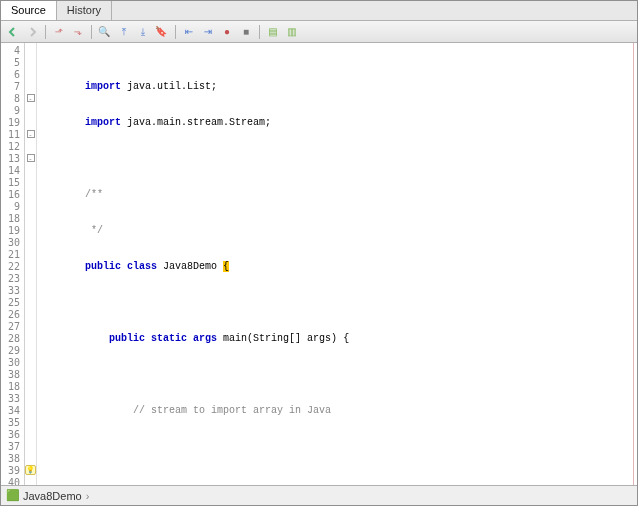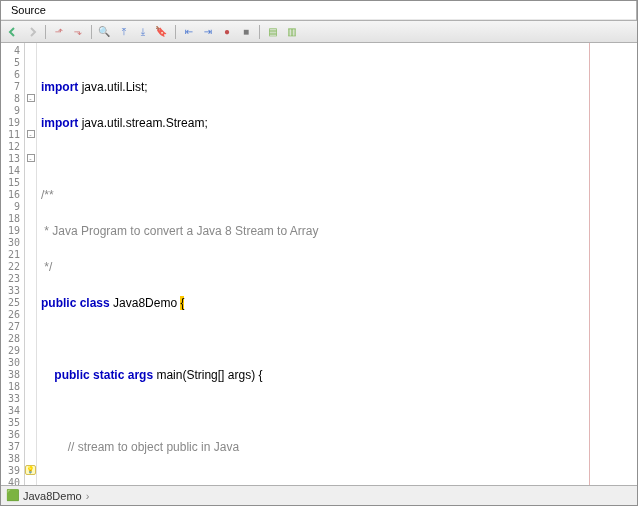--- a/index.html
+++ b/index.html
@@ -1,30 +1,30 @@
 <!DOCTYPE html>
 <html><head>
 <meta charset="utf-8">
 <style>
   * { margin: 0; padding: 0; box-sizing: border-box; }
   html, body { width: 638px; height: 506px; font-family: sans-serif; font-size: 11px; background: #fff; overflow: hidden; }
   .container { display: flex; flex-direction: column; width: 100%; height: 100%; border: 1px solid #8f8f8f; }
-  .tabs { display: flex; height: 20px; background: #e8e8e8; border-bottom: 1px solid #b0b0b0; font-size: 11px; flex-direction: column; }
+  .tabs { display: flex; height: 20px; background: #e8e8e8; border-bottom: 1px solid #b0b0b0; font-size: 11px; }
   .tab { padding: 3px 10px; border-right: 1px solid #b0b0b0; cursor: pointer; color: #333; }
   .tab.active { background: #fff; color: #000; }
   .toolbar { display: flex; align-items: center; height: 22px; background: linear-gradient(#f5f5f5,#e3e3e3); border-bottom: 1px solid #b0b0b0; padding: 0 4px; gap: 3px; }
   .tb-btn { width: 16px; height: 16px; display: flex; align-items: center; justify-content: center; font-size: 10px; cursor: pointer; opacity: 0.85; }
   .tb-sep { width: 1px; height: 14px; background: #b0b0b0; margin: 0 2px; }
   .editor-area { flex: 1; display: flex; position: relative; overflow: hidden; background: #fff; }
   .gutter { width: 24px; background: #fff; border-right: 1px solid #d0d0d0; padding-top: 2px; }
   .gutter-line { height: 12px; line-height: 12px; font-family: monospace; font-size: 10px; color: #888; text-align: right; padding-right: 4px; }
   .fold-gutter { width: 12px; background: #fff; border-right: 1px solid #e0e0e0; padding-top: 2px; }
   .fold-cell { height: 12px; line-height: 12px; font-size: 8px; text-align: center; color: #888; }
   .fold-box { display: inline-block; width: 8px; height: 8px; border: 1px solid #999; font-size: 7px; line-height: 7px; text-align: center; background: #fff; }
-  .code { flex: 1; padding-top: 2px; font-family: Liberation Sans, sans-serif; font-size: 12px; line-height: 12px; white-space: pre; position: relative; }
+  .code { flex: 1; padding-top: 2px; font-family: Liberation Mono, monospace; font-size: 10px; line-height: 12px; white-space: pre; position: relative; margin-left: 44px; }
   .code-line { height: 12px; padding-left: 4px; }
   .rmargin { position: absolute; top: 0; bottom: 0; left: 552px; width: 1px; background: rgba(200,120,120,0.55); }
   .kw { color: #0000c0; font-weight: bold; }
   .com { color: #888888; }
   .cursor-brace { background: #ffc800; }
   .warn-stripe { position: absolute; left: 0; width: 11px; height: 10px; background: #fffac0; border: 1px solid #d8c050; border-radius: 2px; font-size: 7px; text-align: center; line-height: 8px;}
   .nav { display: flex; align-items: center; height: 20px; background: #efefef; border-top: 1px solid #b0b0b0; padding: 0 6px; gap: 4px; font-size: 11px; color: #333; }
   .nav-icon { width: 12px; height: 12px; display: inline-flex; align-items: center; justify-content: center; font-size: 11px;}
   .nav-chev { color: #888; }
   .bulb-col { width: 0; position: relative; }
@@ -146,30 +146,29 @@
         <div class="fold-cell"></div>
         <div class="fold-cell"></div>
         <div class="fold-cell"></div>
         <div class="fold-cell"></div>
         <div class="fold-cell"></div>
         <div class="fold-cell"></div>
       </div>
     <div class="code">
       <div class="rmargin"></div>
       <div class="code-line"><span class="kw">import</span><span> java.util.List;</span></div>
-      <div class="code-line"><span class="kw">import</span><span> java.util.stream.Stream;</span></div>
+      <div class="code-line"><span class="kw">import</span><span> java.main.stream.Stream;</span></div>
       <div class="code-line"></div>
       <div class="code-line"><span class="com">/**</span></div>
-      <div class="code-line"><span class="com"> * Java Program to convert a Java 8 Stream to Array</span></div>
       <div class="code-line"><span class="com"> */</span></div>
       <div class="code-line"><span class="kw">public</span> <span class="kw">class</span><span> Java8Demo </span><span class="cursor-brace">{</span></div>
       <div class="code-line"></div>
       <div class="code-line"><span>    </span><span class="kw">public</span> <span class="kw">static</span> <span class="kw">args</span><span> main</span><span>(String[] args) {</span></div>
       <div class="code-line"></div>
-      <div class="code-line"><span>        </span><span class="com">// stream to object public in Java</span></div>
+      <div class="code-line"><span>        </span><span class="com">// stream to import array in Java</span></div>
       
       
       
       
       
       
       
       
       
       

